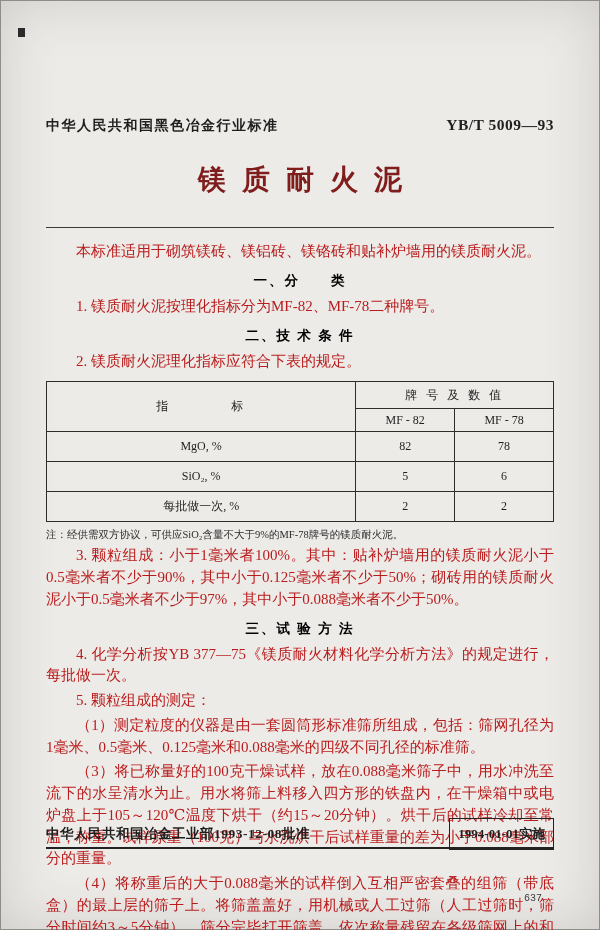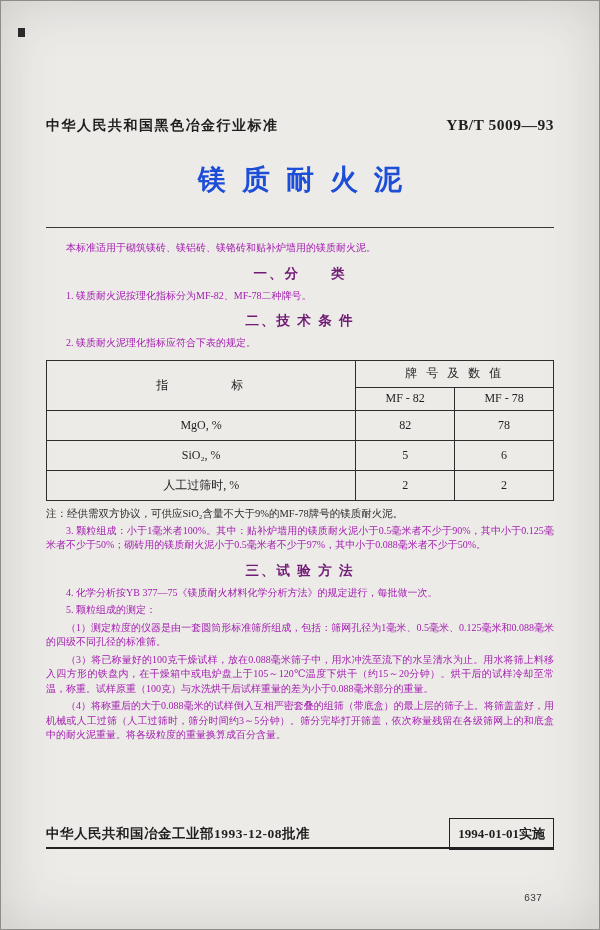--- a/index.html
+++ b/index.html
@@ -26,38 +26,38 @@
     font-weight:bold;
   }
   .standard-type { font-size:14px; letter-spacing:1.5px; }
   .standard-number { font-size:15.5px; letter-spacing:.5px; }
 
   .doc-title {
     text-align:center;
     font-size:28px; font-weight:bold;
     letter-spacing:16px; text-indent:16px;
     margin-top:26px;
-    color:#1d4ed8;
+    color:#7f1d1d;
   }
 
   .title-rule {
     border:none; border-top:1.5px solid #3a3a3a;
     margin-top:28px;
   }
 
-  p { font-size:10px; line-height:1.45; text-align:justify; margin-top:3px; color:#a21caf; }
+  p { font-size:15px; line-height:1.45; text-align:justify; margin-top:3px; color:#b91c1c; }
   .indent { text-indent:2em; }
   .intro { margin-top:13px; }
 
   .section-heading {
     text-align:center;
     font-size:13.5px; font-weight:bold;
     letter-spacing:2px;
     margin:9px 0 6px 0;
-    color:#701a75;
+    color:#000000;
   }
 
   table.spec {
     width:100%; border-collapse:collapse;
     margin:9px 0 5px 0;
     background:transparent;
   }
   .spec th, .spec td {
     border:1px solid #2d2d2d;
     text-align:center; vertical-align:middle;
@@ -132,21 +132,21 @@
           <td>MgO, %</td>
           <td>82</td>
           <td>78</td>
         </tr>
         <tr class="data-row">
           <td>SiO₂, %</td>
           <td>5</td>
           <td>6</td>
         </tr>
         <tr class="data-row">
-          <td>人工过筛时, %</td>
+          <td>每批做一次, %</td>
           <td>2</td>
           <td>2</td>
         </tr>
       </tbody>
     </table>
 
     <p class="table-note">注：经供需双方协议，可供应SiO₂含量不大于9%的MF-78牌号的镁质耐火泥。</p>
 
     <p class="indent">3. 颗粒组成：小于1毫米者100%。其中：贴补炉墙用的镁质耐火泥小于0.5毫米者不少于90%，其中小于0.125毫米者不少于50%；砌砖用的镁质耐火泥小于0.5毫米者不少于97%，其中小于0.088毫米者不少于50%。</p>
 

